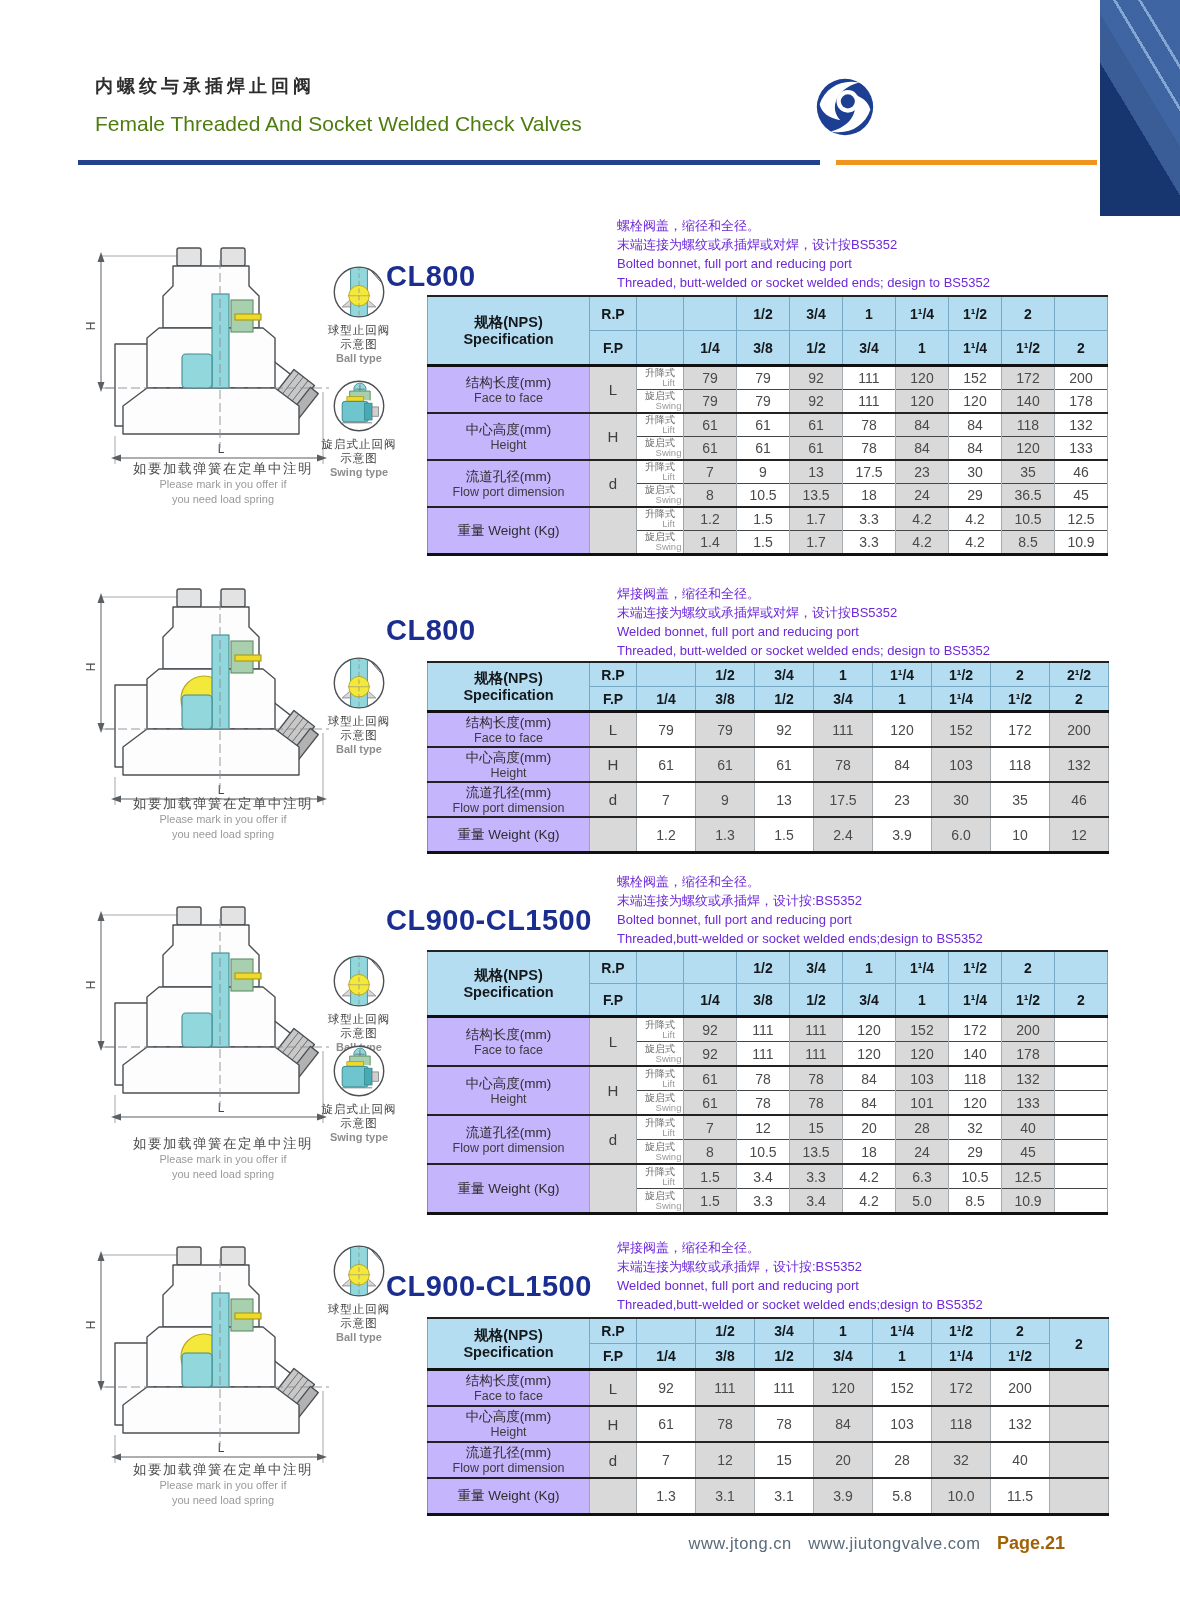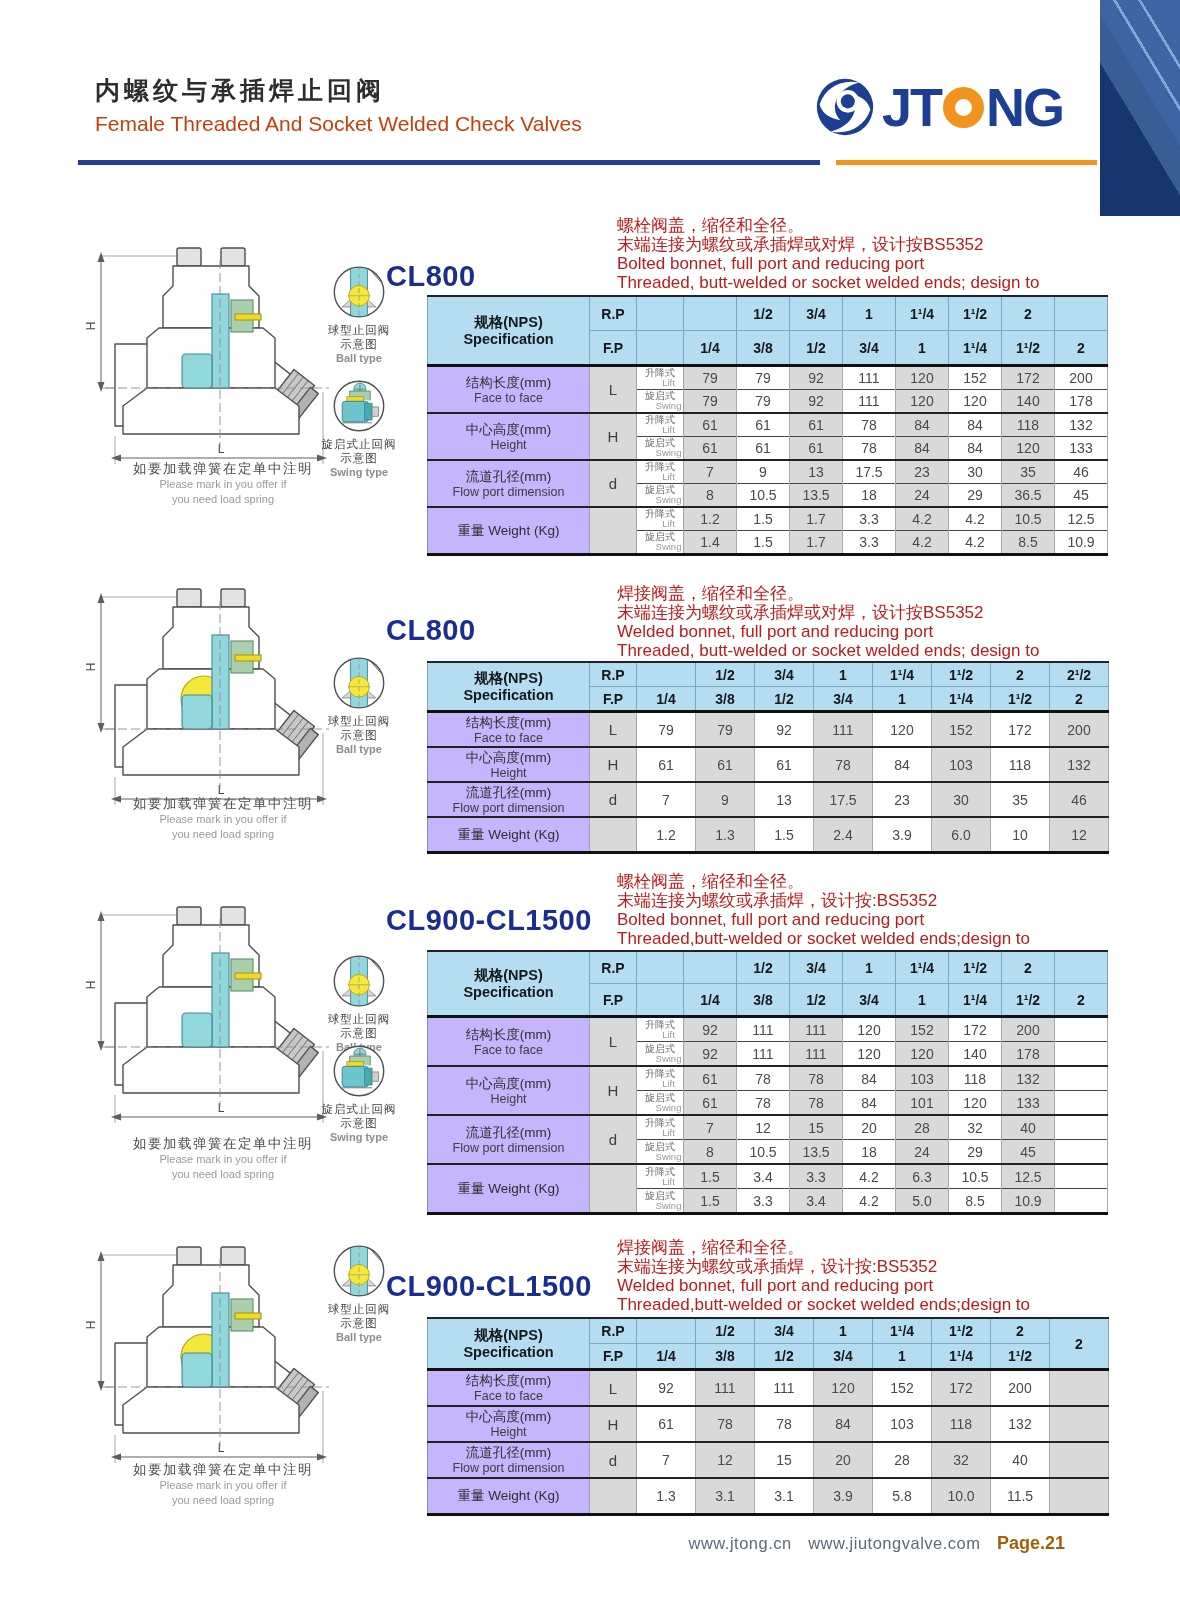--- a/index.html
+++ b/index.html
@@ -1,34 +1,34 @@
 <!DOCTYPE html>
 <html><head>
 <meta charset="utf-8">
 <style>
   html,body{margin:0;padding:0;background:#eee;}
   .page{position:relative;width:1180px;height:1600px;background:#fff;overflow:hidden;
         font-family:"Liberation Sans","DejaVu Sans",sans-serif;}
   
-  .title-zh{position:absolute;left:95px;top:74px;font-size:25px;font-weight:bold;color:#2d2d2d;letter-spacing:4px;}
-  .title-en{position:absolute;left:95px;top:112px;font-size:21px;color:#c2410c;}
+  .title-zh{position:absolute;left:95px;top:74px;font-size:18px;font-weight:bold;color:#2d2d2d;letter-spacing:4px;}
+  .title-en{position:absolute;left:95px;top:112px;font-size:21px;color:#4d7c0f;}
   .rule-blue{position:absolute;left:78px;top:160px;width:742px;height:5px;background:#24418f;}
   .rule-orange{position:absolute;left:836px;top:160px;width:261px;height:5px;background:#f0941e;}
   .logo{position:absolute;left:814px;top:74px;height:66px;display:flex;align-items:center;}
   .logo-swirl{display:inline-block;width:62px;height:62px;margin-right:6px;}
   .logo-text{display:flex;align-items:center;font-weight:bold;font-size:54px;color:#1c3f94;letter-spacing:-2px;line-height:1;}
   .logo-o{display:inline-block;width:17px;height:17px;border:12px solid #f0941e;border-radius:50%;margin:0 2px;}
   .corner-band{position:absolute;left:1100px;top:0;width:80px;height:216px;
     background:
       linear-gradient(59deg, rgba(255,255,255,0) 55%, rgba(255,255,255,0) 68%, rgba(190,220,250,.55) 68%, rgba(190,220,250,.55) 69.5%, rgba(255,255,255,0) 69.5%, rgba(255,255,255,0) 80%, rgba(190,220,250,.55) 80%, rgba(190,220,250,.55) 81.5%, rgba(255,255,255,0) 81.5%),
       linear-gradient(59deg, rgba(255,255,255,0) 44%, rgba(140,185,240,.30) 44%, rgba(140,185,240,.30) 58%, rgba(110,160,225,.45) 58%, rgba(110,160,225,.45) 100%),
       #17356f;}
   
   .model-title{position:absolute;left:386px;font-size:29px;font-weight:bold;color:#1b2e90;letter-spacing:0.5px;}
-  .desc{position:absolute;left:617px;width:470px;font-size:17px;line-height:19px;color:#b91c1c;}
+  .desc{position:absolute;left:617px;width:470px;font-size:13px;line-height:19px;color:#6d28d9;}
   .tablebox{position:absolute;left:385px;padding-left:42px;}
   
   .spec-table{border-collapse:collapse;table-layout:fixed;background:#fff;
     border-left:1px solid #8a8f94;border-right:1px solid #8a8f94;
     border-top:2px solid #222;border-bottom:3px solid #111;}
   .spec-table td{padding:0;text-align:center;vertical-align:middle;overflow:hidden;}
   .hcell,.hlbl,.hspec{background:#b4ddf1;border:1px solid #78a9c4;font-weight:bold;font-size:14px;color:#15181b;}
   .hspec div{line-height:17px;font-size:14.5px;}
   .hrow2 td{border-bottom:3px solid #111;}
   .hspec,.hspan{border-bottom:3px solid #111;}
@@ -74,25 +74,20 @@
   <div class="logo">
     <span class="logo-swirl">
       <svg viewBox="0 0 66 66" width="62" height="62">
         <circle cx="33" cy="33" r="30" fill="#1c3f94"></circle>
         <path d="M6,30 C12,12 30,3 48,7 C34,11 26,18 23,28 C21,35 23,42 28,47 C16,45 8,39 6,30 Z" fill="#fff"></path>
         <path d="M60,36 C54,54 36,63 18,59 C32,55 40,48 43,38 C45,31 43,24 38,19 C50,21 58,27 60,36 Z" fill="#fff"></path>
         <circle cx="36" cy="27" r="12" fill="#fff"></circle>
         <circle cx="36" cy="27" r="7.5" fill="#1c3f94"></circle>
       </svg>
     </span>
-    <span class="logo-text">
-        <span>JT</span>
-        <span class="logo-o"></span>
-        <span>NG</span>
-      </span>
   </div>
   <div class="corner-band"></div>
 
   <div class="diagram" style="left:85px;top:236px;height:286px">
     <div class="valve-wrap"><svg viewBox="0 0 250 238" width="250" height="238">
   <g stroke="#8a8f94" stroke-width="0.8">
     <line x1="16" y1="20" x2="100" y2="20"></line>
             <line x1="16" y1="152" x2="34" y2="152"></line>
     <line x1="30" y1="200" x2="30" y2="228"></line>
             <line x1="238" y1="156" x2="238" y2="228"></line>

